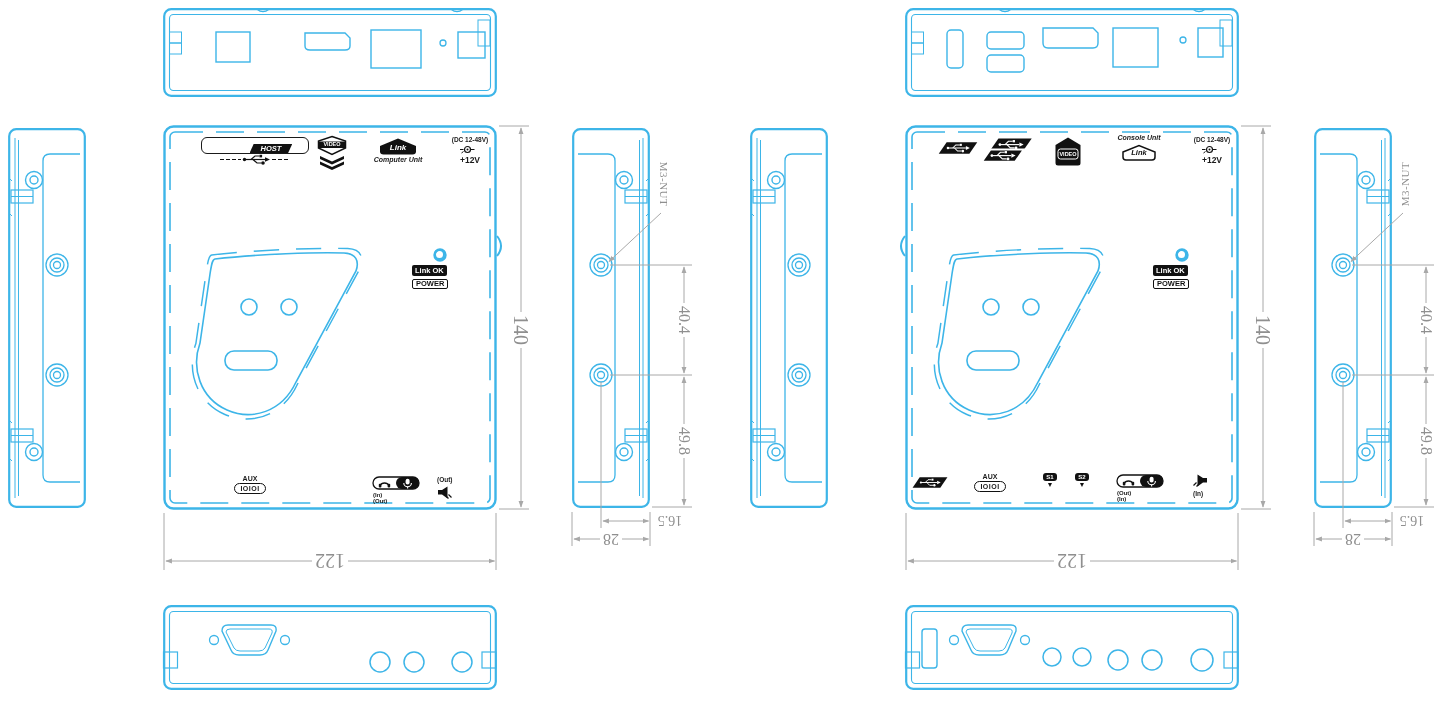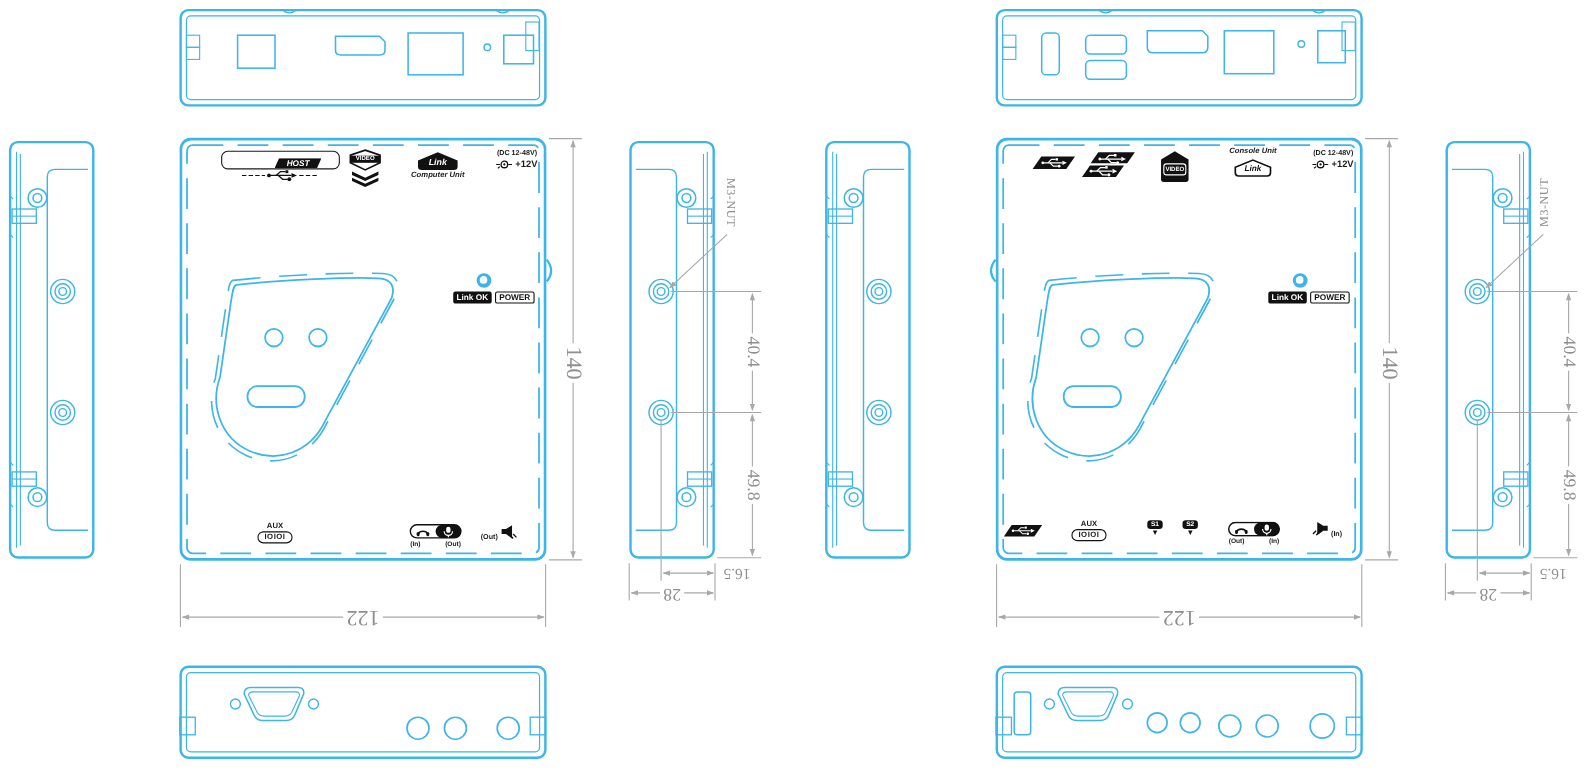--- a/index.html
+++ b/index.html
@@ -7,21 +7,21 @@
           font-family:"Liberation Sans",sans-serif;}
   #lineart{position:absolute;left:0;top:0;}
   .lbl{position:absolute;font-family:"Liberation Serif",serif;color:#8f8f8f;
        white-space:nowrap;background:#fff;padding:0 3px;line-height:1;}
   .r90{transform:translate(-50%,-50%) rotate(90deg);}
   .rm90{transform:translate(-50%,-50%) rotate(-90deg);}
   .r180{transform:translate(-50%,-50%) rotate(180deg);}
   .f20{font-size:20px;} .f16{font-size:16px;} .f14{font-size:14px;} .f11{font-size:11px;letter-spacing:.5px;}
   .badge{position:absolute;color:#1a1a1a;}
   .col{display:flex;flex-direction:column;align-items:center;}
-  .row{display:flex;flex-direction:row;align-items:flex-end;}
+  .row{display:flex;flex-direction:column;align-items:flex-start;}
   .host-oval{width:74px;height:15px;border:1.6px solid #1a1a1a;border-radius:6px;
              display:flex;align-items:flex-end;justify-content:center;padding-left:32px;}
   .host-txt{background:#111;color:#fff;font-style:italic;font-weight:bold;font-size:7.5px;
             padding:1px 11px;clip-path:polygon(10% 0,100% 0,90% 100%,0 100%);line-height:1;}
   .sm-it{font-style:italic;font-weight:bold;font-size:7px;line-height:1.1;}
   .tiny-b{font-weight:bold;font-size:6.5px;line-height:1.2;}
   .volt{font-weight:bold;font-size:8.5px;line-height:1;}
   .lnk-on{background:#111;color:#fff;font-weight:bold;font-size:7.5px;padding:1.5px 3px;border-radius:2px;line-height:1;}
   .lnk-off{color:#111;border:1.4px solid #111;font-weight:bold;font-size:7.5px;padding:0.5px 3px;border-radius:2px;line-height:1;}
   .aux-t{font-weight:bold;font-size:7px;line-height:1;}

